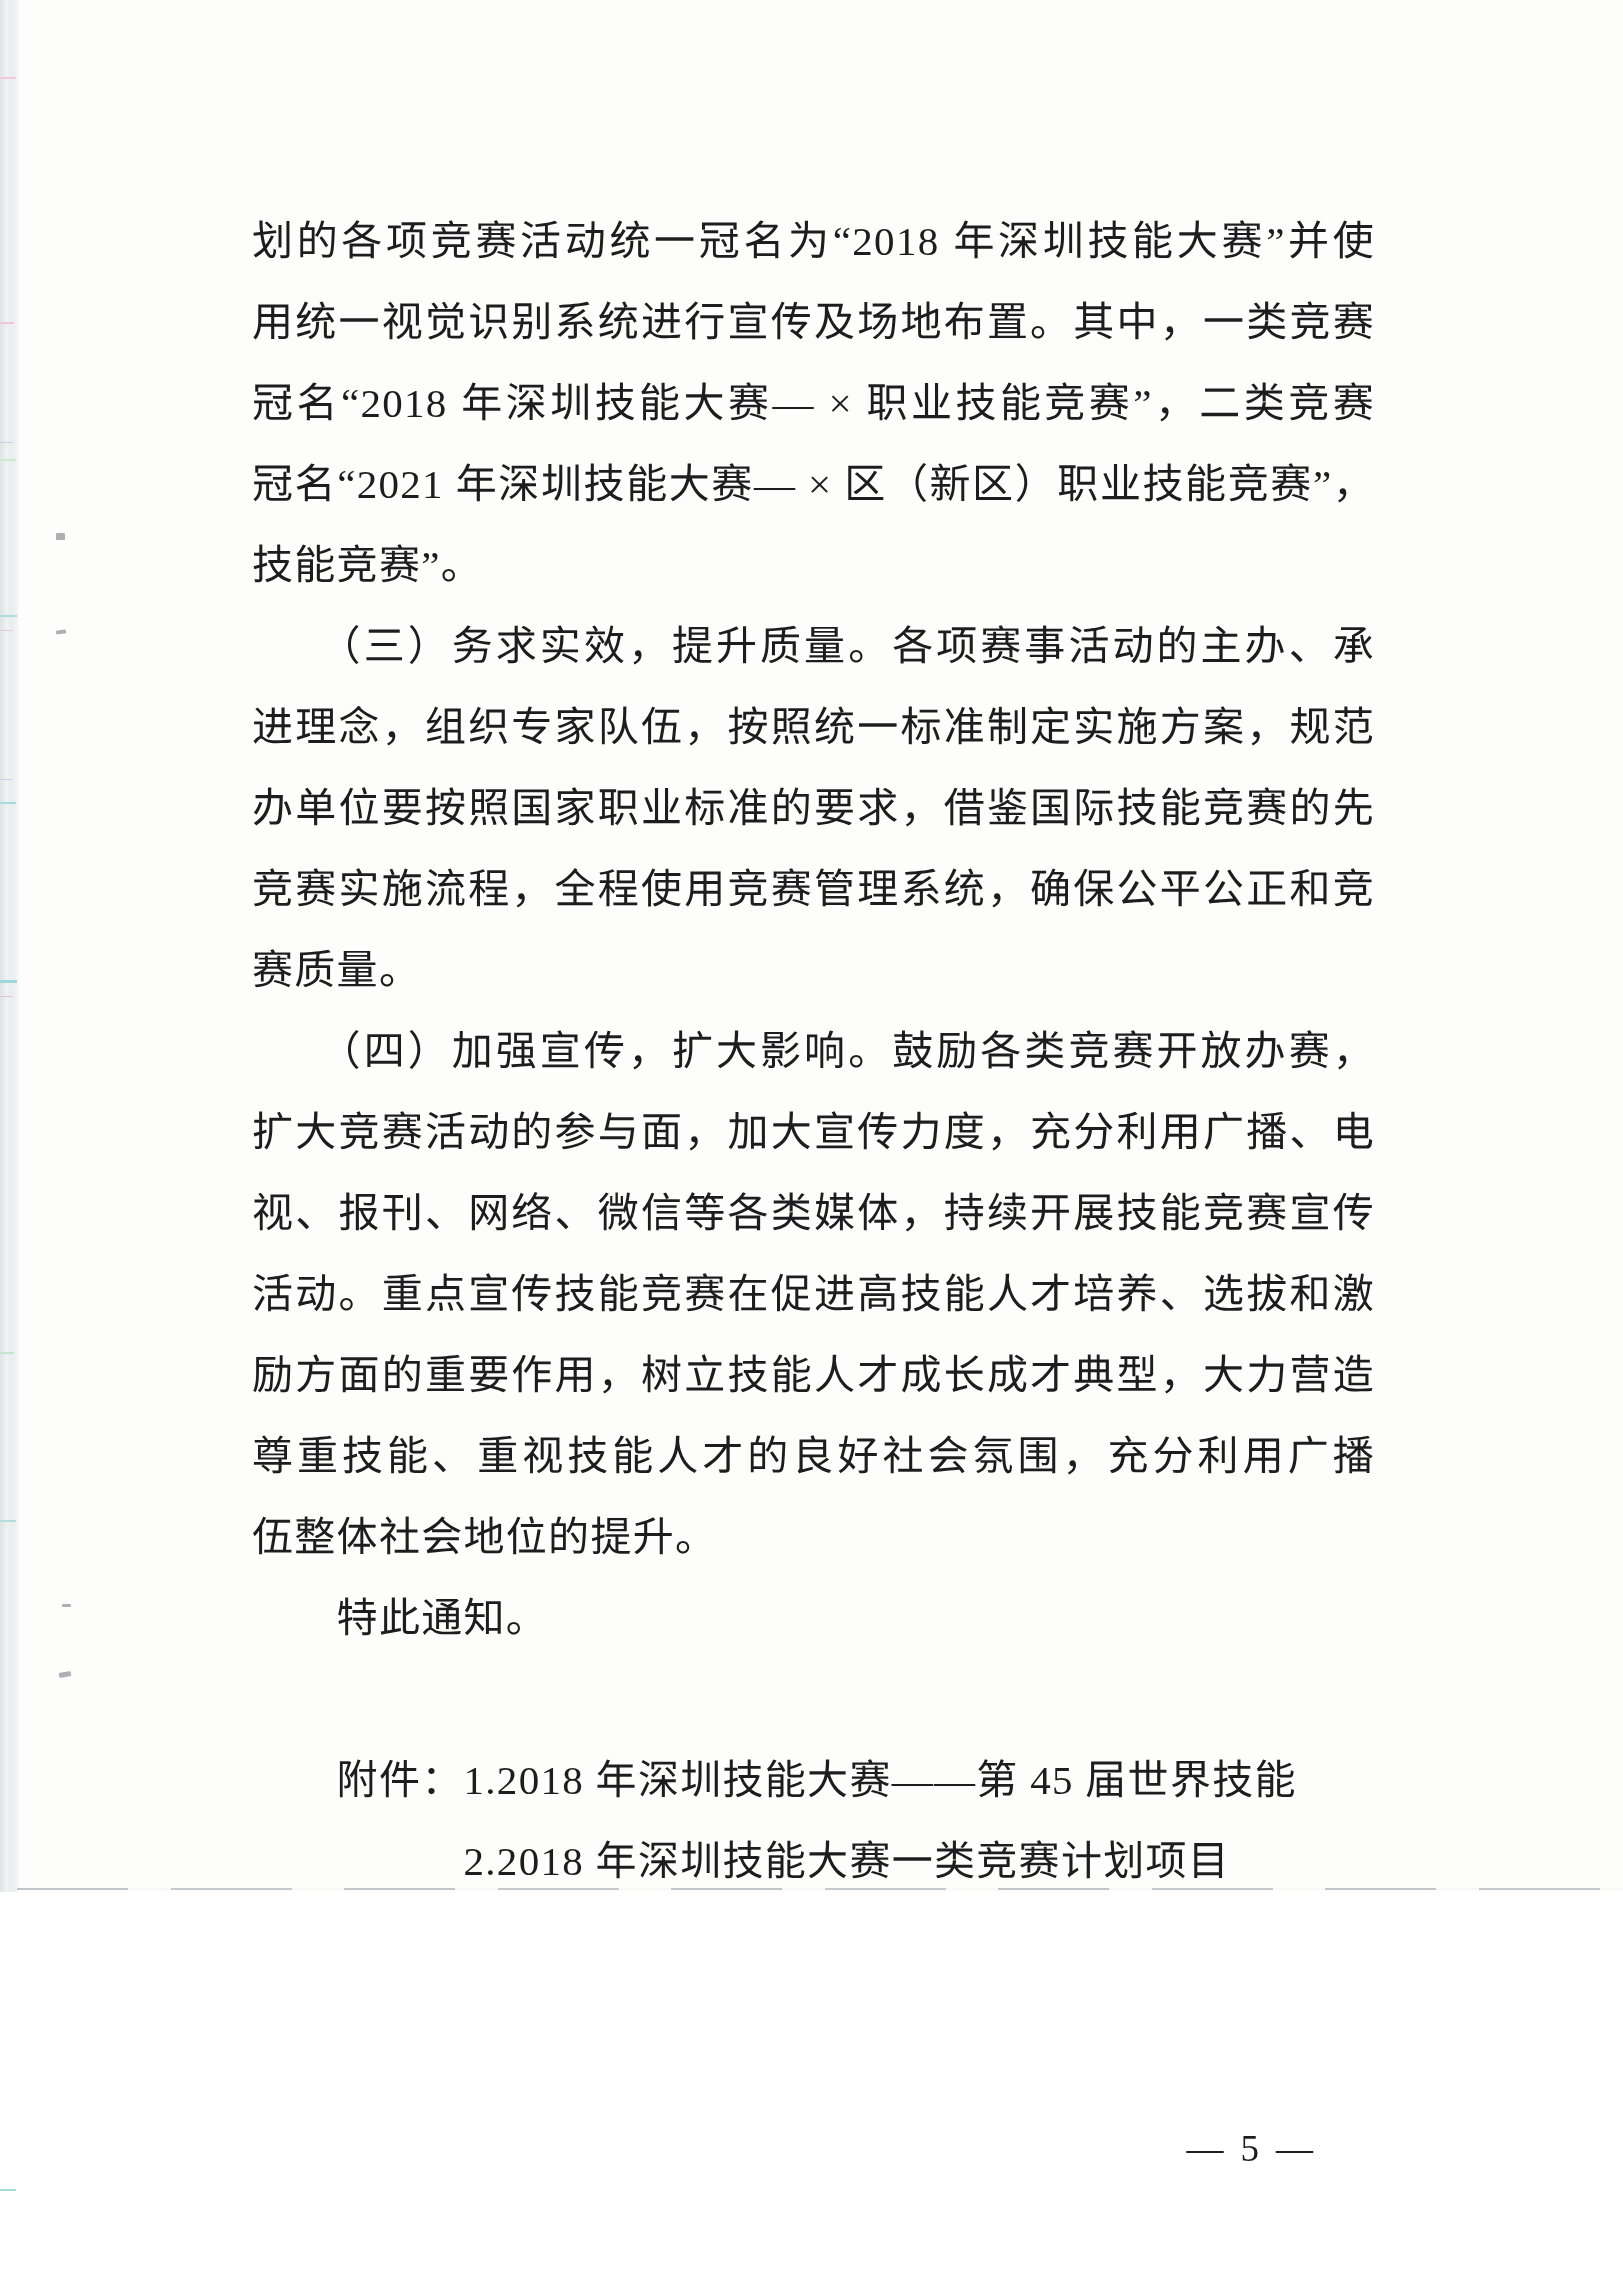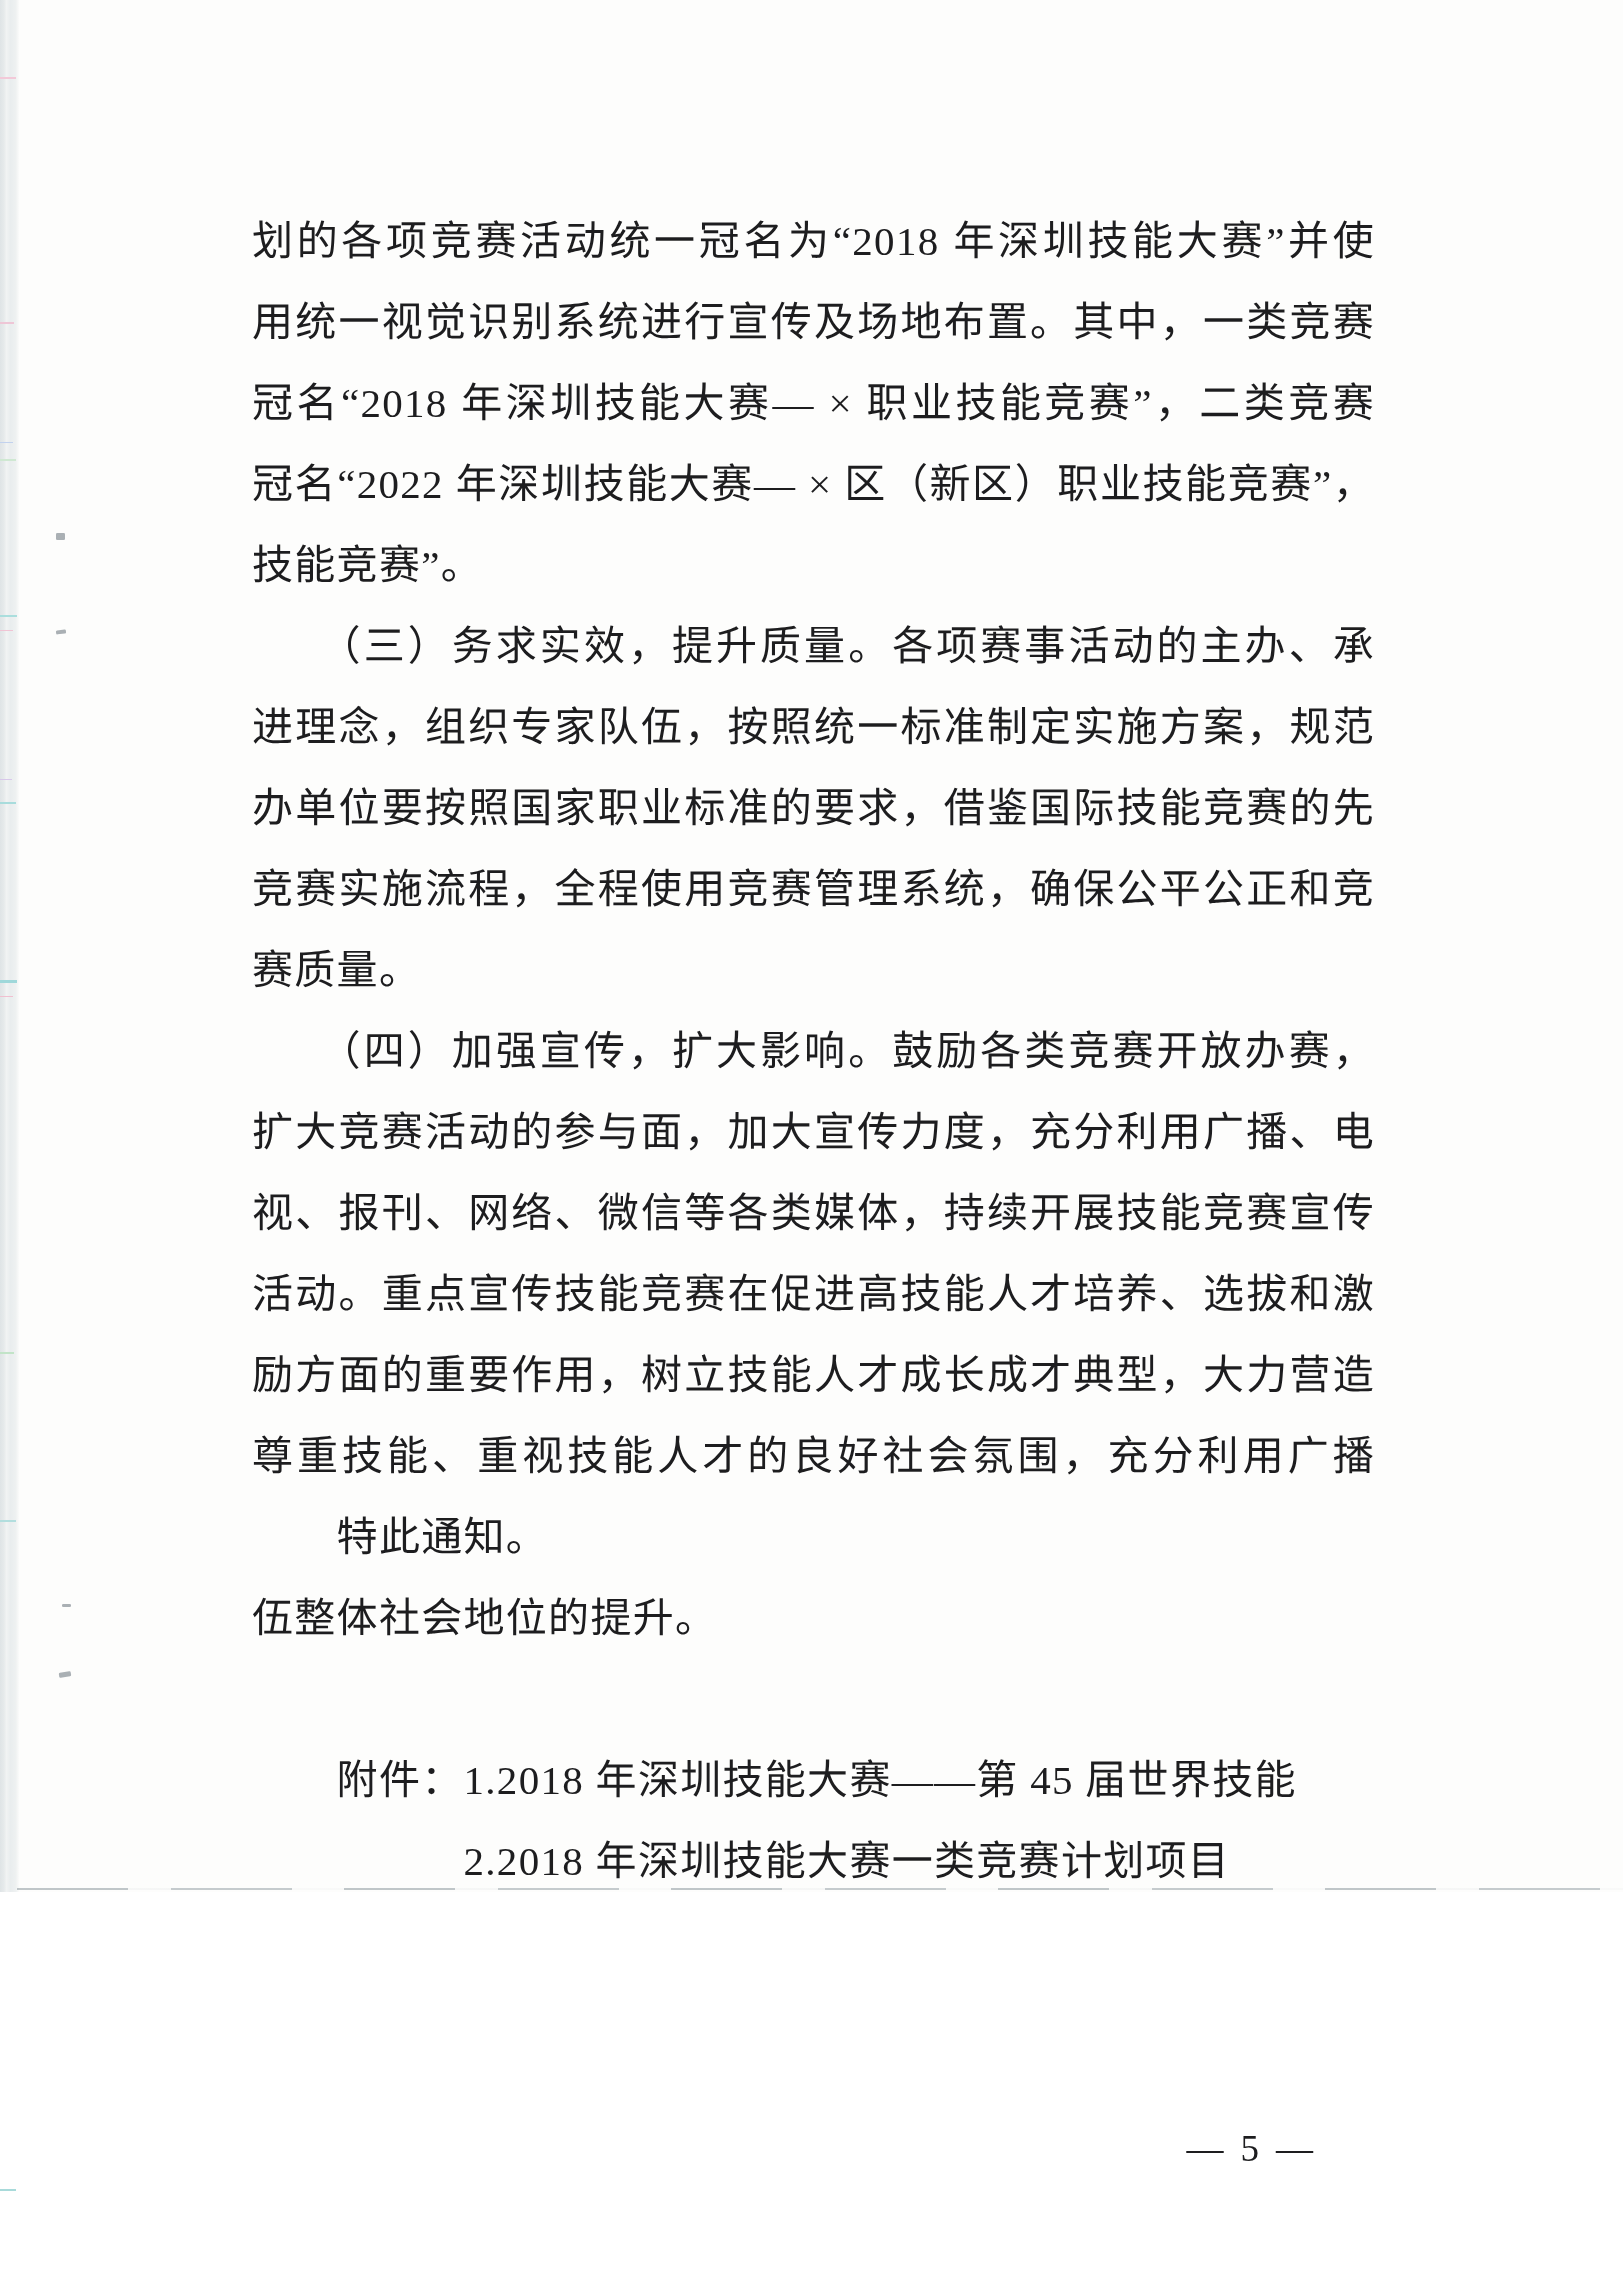--- a/index.html
+++ b/index.html
@@ -88,35 +88,35 @@
 
   <div class="smudge" style="left:56px;top:533px;width:8.5px;height:6.5px;"></div>
   <div class="smudge" style="left:56px;top:630px;width:9.8px;height:3.9px;transform:rotate(-6deg);"></div>
   <div class="smudge" style="left:62px;top:1604px;width:8.5px;height:3.3px;"></div>
   <div class="smudge" style="left:59px;top:1672px;width:12.4px;height:5.2px;transform:rotate(-9deg);"></div>
 
   <div class="text-block">
       <div class="line just">划的各项竞赛活动统一冠名为“2018 年深圳技能大赛”并使</div>
       <div class="line just">用统一视觉识别系统进行宣传及场地布置。其中，一类竞赛</div>
       <div class="line just">冠名“2018 年深圳技能大赛— × 职业技能竞赛”，二类竞赛</div>
-      <div class="line just">冠名“2022 年深圳技能大赛— × 区（新区）职业技能竞赛”，</div>
+      <div class="line just">冠名“2021 年深圳技能大赛— × 区（新区）职业技能竞赛”，</div>
       <div class="line">技能竞赛”。</div>
       <div class="line just">　　（三）务求实效，提升质量。各项赛事活动的主办、承</div>
       <div class="line just">进理念，组织专家队伍，按照统一标准制定实施方案，规范</div>
       <div class="line just">办单位要按照国家职业标准的要求，借鉴国际技能竞赛的先</div>
       <div class="line just">竞赛实施流程，全程使用竞赛管理系统，确保公平公正和竞</div>
       <div class="line">赛质量。</div>
       <div class="line just">　　（四）加强宣传，扩大影响。鼓励各类竞赛开放办赛，</div>
       <div class="line just">扩大竞赛活动的参与面，加大宣传力度，充分利用广播、电</div>
       <div class="line just">视、报刊、网络、微信等各类媒体，持续开展技能竞赛宣传</div>
       <div class="line just">活动。重点宣传技能竞赛在促进高技能人才培养、选拔和激</div>
       <div class="line just">励方面的重要作用，树立技能人才成长成才典型，大力营造</div>
       <div class="line just">尊重技能、重视技能人才的良好社会氛围，充分利用广播</div>
+      <div class="line">伍整体社会地位的提升。</div>
       <div class="line">　　特此通知。</div>
-      <div class="line">伍整体社会地位的提升。</div>
       <div class="line"></div>
       <div class="line">　　附件：1.2018 年深圳技能大赛——第 45 届世界技能</div>
       <div class="line">　　　　　2.2018 年深圳技能大赛一类竞赛计划项目</div>
     </div>
 
   <div class="page-number">— 5 —</div>
 
   <div class="bottom-line"></div>
 
 </div>

